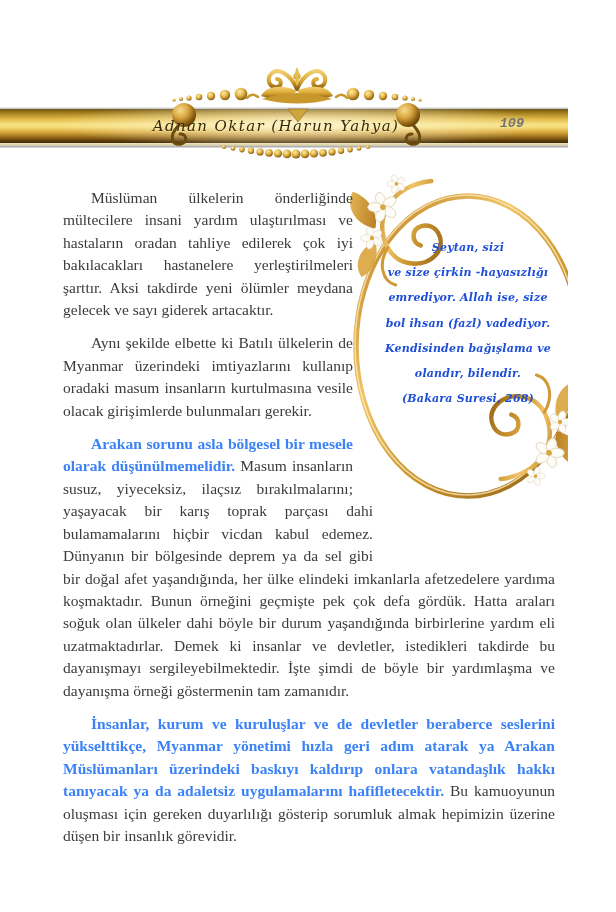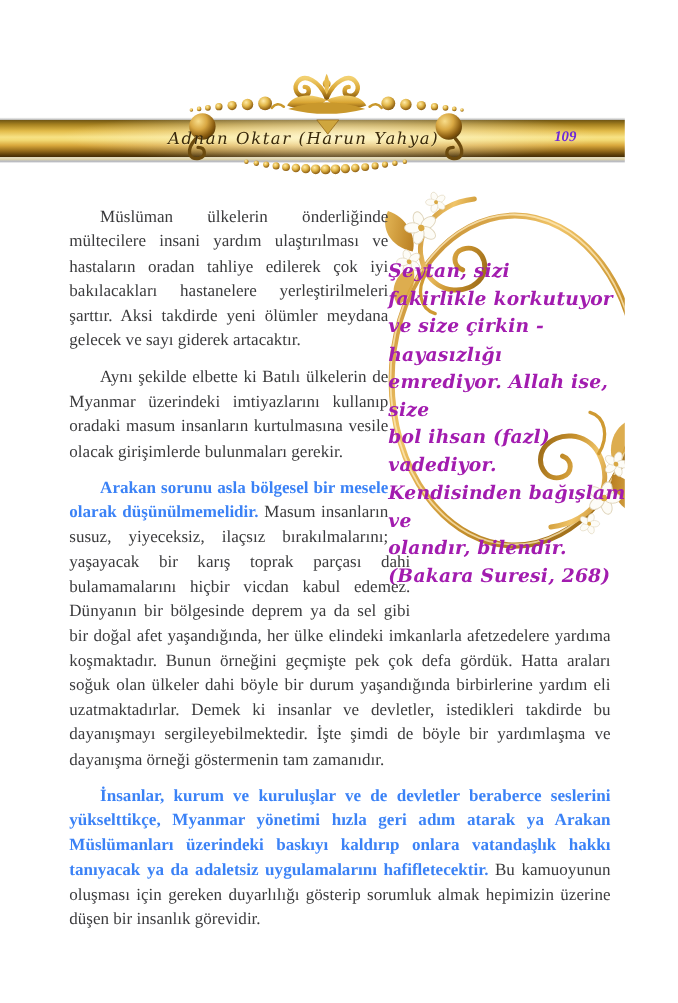--- a/index.html
+++ b/index.html
@@ -19,31 +19,31 @@
   .band-stripe{position:absolute;left:0;top:106px;width:616px;height:3px;
         background:linear-gradient(#f0e7c2,#cfc6a2);}
   .band-underline{position:absolute;left:0;top:109px;width:616px;height:2px;
         background:linear-gradient(#9b9da5,#e8e8ea);}
 
   .band-title{position:absolute;left:0;right:16px;top:80px;text-align:center;
         font-family:"DejaVu Serif",serif;font-style:italic;font-size:15px;
         letter-spacing:1.4px;color:#38280a;
         text-shadow:0 1px 0 rgba(255,242,190,0.45);}
   .page-num{position:absolute;right:44px;top:79px;
-        font-family:Liberation Serif, serif;font-style:italic;font-weight:bold;
-        font-size:13.5px;color:#6d28d9;}
+        font-family:Liberation Mono, monospace;font-style:italic;font-weight:bold;
+        font-size:13.5px;color:#737373;}
 
   .header-orn{position:absolute;left:0;top:0;width:616px;height:140px;overflow:visible;}
 
   
   .quote-box{position:absolute;left:340px;top:146px;width:256px;height:340px;}
   .quote-box svg{position:absolute;left:0;top:0;overflow:visible;}
-  .quote-text{position:absolute;left:13px;top:52px;width:230px;text-align:left;
+  .quote-text{position:absolute;left:13px;top:52px;width:230px;text-align:center;
         font-family:"DejaVu Serif",serif;font-style:italic;font-weight:bold;
-        font-size:17px;line-height:25.2px;letter-spacing:0.2px;color:#a21caf;}
+        font-size:11px;line-height:25.2px;letter-spacing:0.2px;color:#1d4ed8;}
 
   
   .content{position:absolute;left:63px;top:150px;width:492px;
         font-size:15.5px;line-height:22.4px;color:#3b3b3d;text-align:justify;}
   .content p{margin:0 0 11px 0;text-indent:28px;}
   .content .bold{font-weight:bold;color:#3b82f6;}
   .spacer-a{float:right;clear:right;width:202px;height:313px;}
   .spacer-b{float:right;clear:right;width:182px;height:46px;}
 </style>
 </head>
@@ -176,21 +176,20 @@
       </defs>
 
       <ellipse cx="128" cy="163" rx="112" ry="150" fill="none" stroke="url(#ringGrad)" stroke-width="5.5"></ellipse>
       <ellipse cx="127" cy="162" rx="112" ry="150" fill="none" stroke="rgba(255,236,190,0.75)" stroke-width="1.6"></ellipse>
 
       <use href="#flourish" transform="translate(46,40) rotate(-18)"></use>
       <use href="#flourish" transform="translate(206,254) rotate(162)"></use>
     </svg>
     <div class="quote-text">
         <div>Şeytan, sizi</div>
-        <div>fakirlikle korkutuyor</div>
         <div>ve size çirkin -hayasızlığı</div>
         <div>emrediyor. Allah ise, size</div>
         <div>bol ihsan (fazl) vadediyor.</div>
         <div>Kendisinden bağışlama ve</div>
         <div>olandır, bilendir.</div>
         <div>(Bakara Suresi, 268)</div>
       </div>
   </div>
 
   <div class="content">

